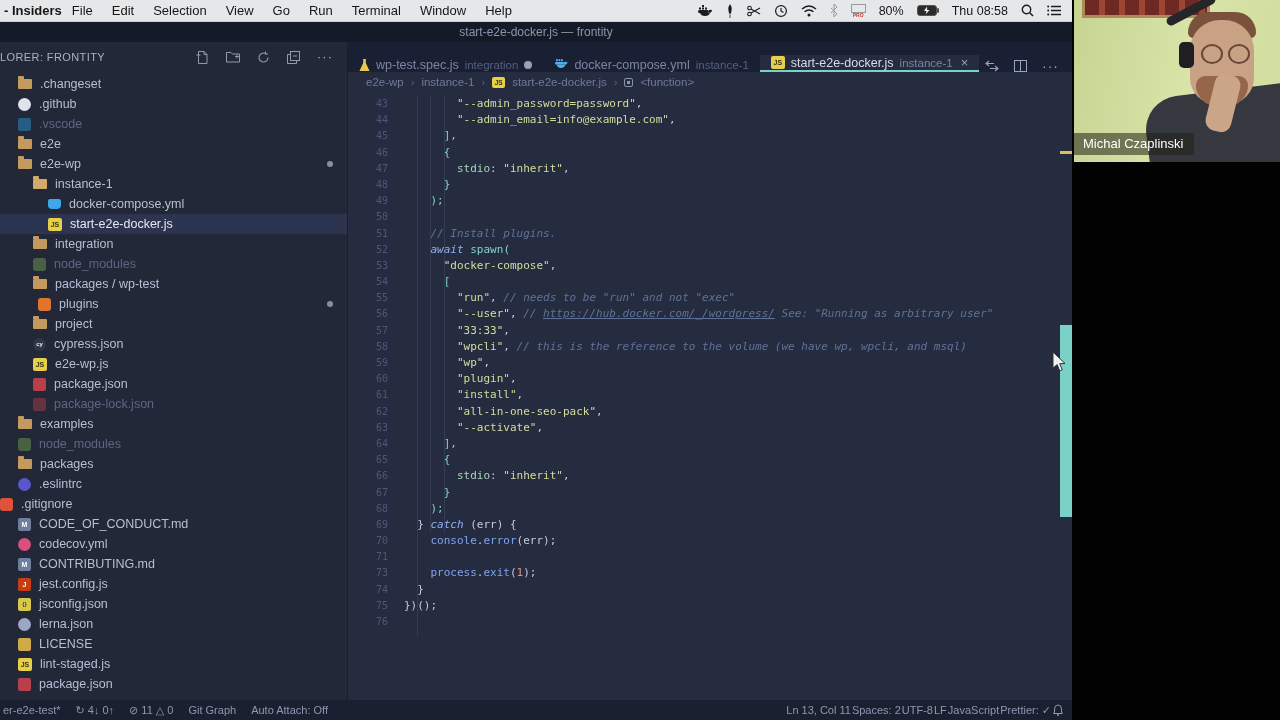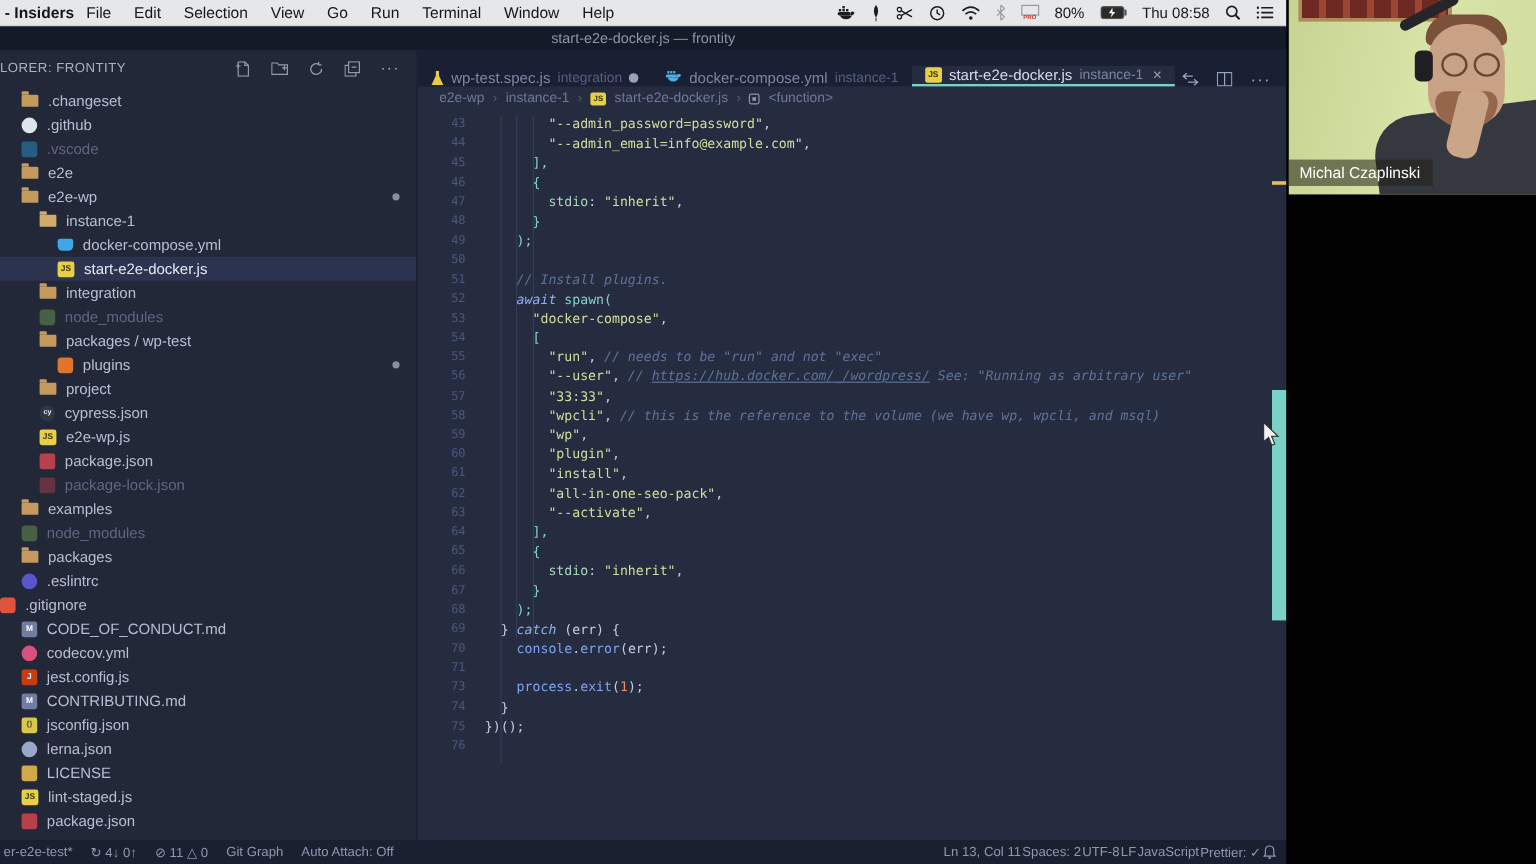--- a/index.html
+++ b/index.html
@@ -298,21 +298,21 @@
             <span>integration</span>
           </div>
           <div class="trow muted" style="padding-left: 33px;">
             <span class="ticon ic-node"></span>
             <span>node_modules</span>
           </div>
           <div class="trow" style="padding-left: 33px;">
             <span class="ticon ic-folder"></span>
             <span>packages / wp-test</span>
           </div>
-          <div class="trow" style="padding-left: 48px;">
+          <div class="trow" style="padding-left: 38px;">
             <span class="ticon ic-plugin"></span>
             <span>plugins</span>
             <span class="rdot"></span>
           </div>
           <div class="trow" style="padding-left: 33px;">
             <span class="ticon ic-folder"></span>
             <span>project</span>
           </div>
           <div class="trow" style="padding-left: 33px;">
             <span class="ticon ic-cypress">cy</span>
@@ -352,26 +352,26 @@
           </div>
           <div class="trow" style="padding-left: 18px;">
             <span class="ticon ic-md">M</span>
             <span>CODE_OF_CONDUCT.md</span>
           </div>
           <div class="trow" style="padding-left: 18px;">
             <span class="ticon ic-codecov"></span>
             <span>codecov.yml</span>
           </div>
           <div class="trow" style="padding-left: 18px;">
+            <span class="ticon ic-md">M</span>
+            <span>CONTRIBUTING.md</span>
+          </div>
+          <div class="trow" style="padding-left: 18px;">
             <span class="ticon ic-jest">J</span>
             <span>jest.config.js</span>
-          </div>
-          <div class="trow" style="padding-left: 18px;">
-            <span class="ticon ic-md">M</span>
-            <span>CONTRIBUTING.md</span>
           </div>
           <div class="trow" style="padding-left: 18px;">
             <span class="ticon ic-jsonc">{}</span>
             <span>jsconfig.json</span>
           </div>
           <div class="trow" style="padding-left: 18px;">
             <span class="ticon ic-lerna"></span>
             <span>lerna.json</span>
           </div>
           <div class="trow" style="padding-left: 18px;">

